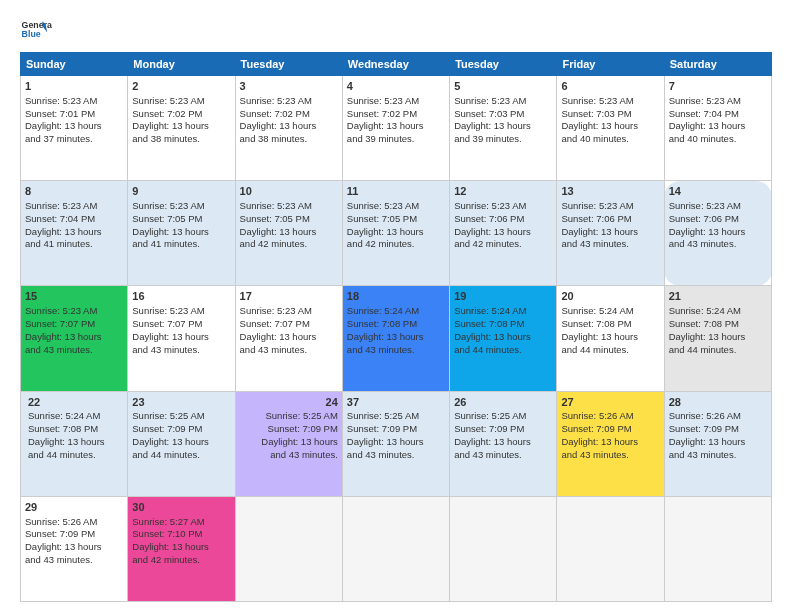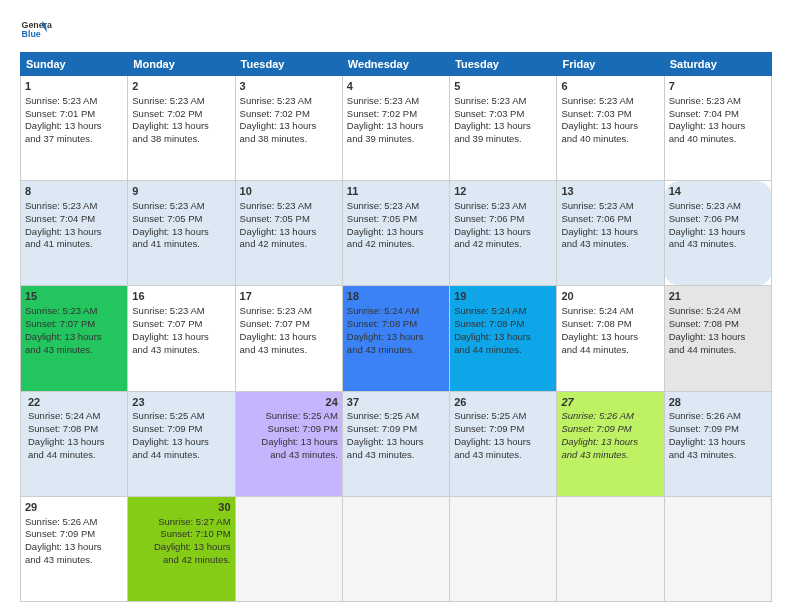--- a/index.html
+++ b/index.html
@@ -141,26 +141,26 @@
           <td style="background: #0ea5e9; height: 80px;"><span class="day-num">19</span>Sunrise: 5:24 AM<br>Sunset: 7:08 PM<br>Daylight: 13 hours<br>and 44 minutes.<br></td>
           <td style="background: rgb(255, 255, 255); height: 80px;"><span class="day-num">20</span>Sunrise: 5:24 AM<br>Sunset: 7:08 PM<br>Daylight: 13 hours<br>and 44 minutes.<br></td>
           <td style="background: #e5e5e5; height: 80px; margin-left: 45px;"><span class="day-num">21</span>Sunrise: 5:24 AM<br>Sunset: 7:08 PM<br>Daylight: 13 hours<br>and 44 minutes.<br></td>
         </tr>
         <tr>
           <td style="background: rgb(220, 233, 245); height: 80px; padding-left: 7px;"><span class="day-num">22</span>Sunrise: 5:24 AM<br>Sunset: 7:08 PM<br>Daylight: 13 hours<br>and 44 minutes.<br></td>
           <td style="background: rgb(220, 233, 245); height: 80px;"><span class="day-num">23</span>Sunrise: 5:25 AM<br>Sunset: 7:09 PM<br>Daylight: 13 hours<br>and 44 minutes.<br></td>
           <td style="background: #c4b5fd; height: 80px; text-align: right;"><span class="day-num">24</span>Sunrise: 5:25 AM<br>Sunset: 7:09 PM<br>Daylight: 13 hours<br>and 43 minutes.<br></td>
           <td style="background: rgb(220, 233, 245); height: 80px;"><span class="day-num">37</span>Sunrise: 5:25 AM<br>Sunset: 7:09 PM<br>Daylight: 13 hours<br>and 43 minutes.<br></td>
           <td style="background: rgb(220, 233, 245); height: 80px;"><span class="day-num">26</span>Sunrise: 5:25 AM<br>Sunset: 7:09 PM<br>Daylight: 13 hours<br>and 43 minutes.<br></td>
-          <td style="background: #bef264; height: 80px; font-style: italic;"><span class="day-num">27</span>Sunrise: 5:26 AM<br>Sunset: 7:09 PM<br>Daylight: 13 hours<br>and 43 minutes.<br></td>
+          <td style="background: #fde047; height: 80px;"><span class="day-num">27</span>Sunrise: 5:26 AM<br>Sunset: 7:09 PM<br>Daylight: 13 hours<br>and 43 minutes.<br></td>
           <td style="background: rgb(220, 233, 245); height: 80px; margin-left: 17px;"><span class="day-num">28</span>Sunrise: 5:26 AM<br>Sunset: 7:09 PM<br>Daylight: 13 hours<br>and 43 minutes.<br></td>
         </tr>
         <tr>
           <td style="background: rgb(255, 255, 255); height: 80px;"><span class="day-num">29</span>Sunrise: 5:26 AM<br>Sunset: 7:09 PM<br>Daylight: 13 hours<br>and 43 minutes.<br></td>
-          <td style="background: #84cc16; height: 80px; text-align: right;"><span class="day-num">30</span>Sunrise: 5:27 AM<br>Sunset: 7:10 PM<br>Daylight: 13 hours<br>and 42 minutes.<br></td>
+          <td style="background: #ec4899; height: 80px;"><span class="day-num">30</span>Sunrise: 5:27 AM<br>Sunset: 7:10 PM<br>Daylight: 13 hours<br>and 42 minutes.<br></td>
           <td class="empty" style="background: rgb(240, 240, 240); height: 80px;"></td>
           <td class="empty" style="background: rgb(240, 240, 240); height: 80px;"></td>
           <td class="empty" style="background: rgb(240, 240, 240); height: 80px;"></td>
           <td class="empty" style="background: rgb(240, 240, 240); height: 80px;"></td>
           <td class="empty" style="background: rgb(240, 240, 240); height: 80px;"></td>
         </tr>
       </tbody>
   </table>
 </div>
 

